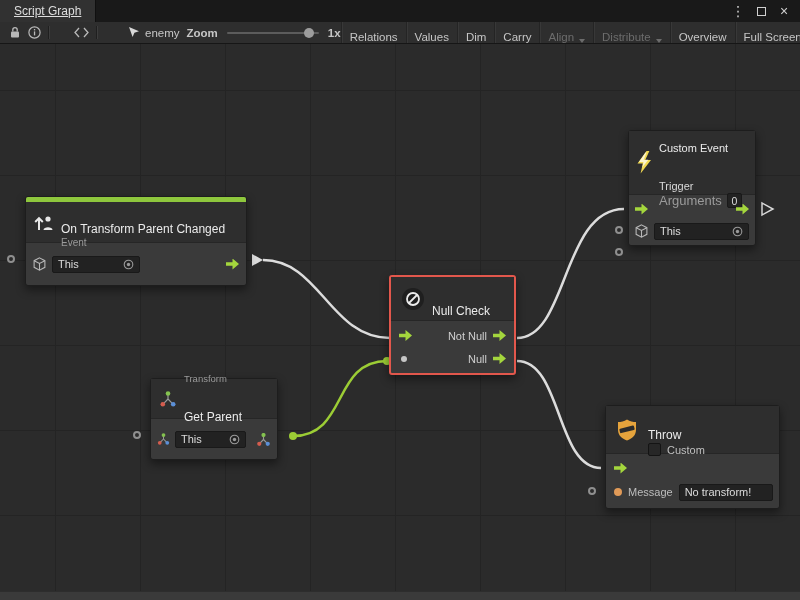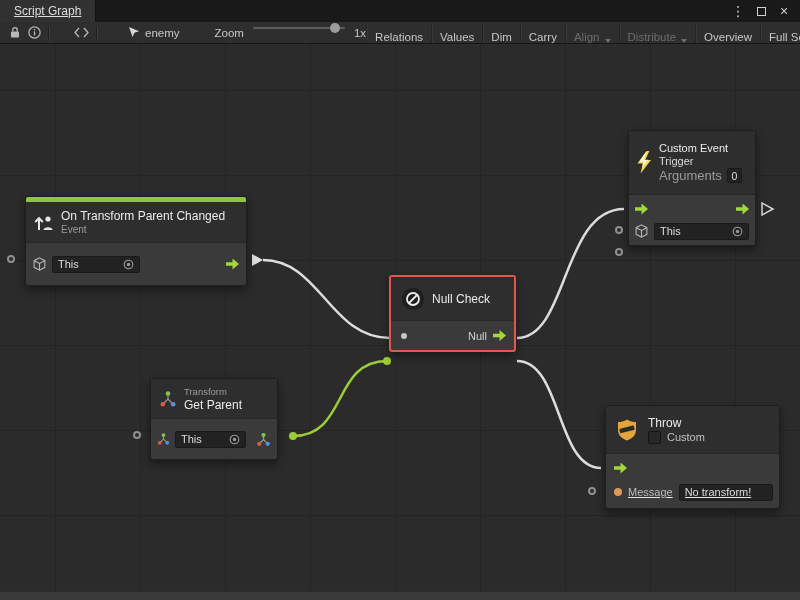--- a/index.html
+++ b/index.html
@@ -12,39 +12,39 @@
   .titlebar-controls{margin-left:auto;display:flex;align-items:center;gap:7px;padding-right:8px;}
   .tb-ctl{width:16px;height:16px;display:flex;align-items:center;justify-content:center;color:#cfcfcf;font-size:14px;line-height:1;}
   .maxbox{width:9px;height:9px;border:1.2px solid #cfcfcf;display:inline-block;}
 
   
   .toolbar{position:absolute;left:0;top:22px;width:800px;height:22px;background:#2e2e2e;border-bottom:1px solid #161616;display:flex;align-items:stretch;font-size:11.5px;color:#c6c6c6;}
   .tb-left{display:flex;align-items:center;gap:7px;padding-left:9px;}
   .vsep{width:1px;height:13px;background:#1f1f1f;box-shadow:1px 0 0 #3d3d3d;}
   .tb-ico{display:flex;align-items:center;}
   .graph-crumb{display:flex;align-items:center;gap:5px;margin-left:24px;}
-  .zoom-wrap{display:flex;align-items:flex-start;gap:9px;margin-left:28px;}
+  .zoom-wrap{display:flex;align-items:center;gap:9px;font-weight:bold;}
   .slider{width:92px;height:2px;background:#5c5c5c;border-radius:1px;position:relative;}
   .handle{position:absolute;right:5px;top:-4px;width:10px;height:10px;border-radius:50%;background:#9c9c9c;}
   .tb-buttons{margin-left:auto;display:flex;align-items:stretch;}
   .tb-btn{display:flex;align-items:flex-end;padding:0 8px;border-left:1px solid #242424;box-shadow:inset 1px 0 0 #383838;white-space:nowrap;}
   .tb-btn.disabled{color:#6c6c6c;}
   .caret{width:0;height:0;border-left:3.5px solid transparent;border-right:3.5px solid transparent;border-top:4px solid #6c6c6c;margin-left:5px;}
 
   
   .canvas{position:absolute;left:0;top:44px;width:800px;height:556px;background-color:#2b2b2b;
     background-image:linear-gradient(to right,#242424 1px,transparent 1px),linear-gradient(to bottom,#242424 1px,transparent 1px);
     background-size:85px 85px;background-position:55px 46px;overflow:hidden;}
   .wires{position:absolute;left:0;top:0;z-index:1;pointer-events:none;}
   .hscroll{position:absolute;left:0;bottom:0;width:100%;height:9px;background:#3a3a3a;border-top:1px solid #2d2d2d;z-index:3;}
 
   
   .node{position:absolute;z-index:2;background:#3a3a3a;border:1px solid #1d1d1d;border-radius:3px;box-shadow:0 4px 10px rgba(0,0,0,.45);color:#e4e4e4;}
   .node-header{background:#2e2e2e;display:flex;align-items:center;gap:7px;padding:16px 8px;border-bottom:1px solid #262626;}
-  .node-title{font-size:12px;color:#ebebeb;white-space:nowrap;}
+  .node-title{font-size:12px;color:#ebebeb;white-space:nowrap;margin-top:25px;}
   .node-subtitle{font-size:10px;color:#9b9b9b;}
   .node-category{font-size:9.5px;color:#9b9b9b;}
   .node-body{padding:3px 0;}
   .row{display:flex;align-items:center;gap:6px;padding:0 7px;}
   .spacer{flex:1;}
   .port-label{font-size:11px;color:#cfcfcf;white-space:nowrap;}
   .flow-arrow{flex-shrink:0;width:13px;height:11px;background:#a4d63d;clip-path:polygon(0 33%,50% 33%,50% 0,100% 50%,50% 100%,50% 67%,0 67%);}
   .dot{flex-shrink:0;border-radius:50%;}
   .dot.orange{width:8px;height:8px;background:#e09a58;}
   .dot.gray{width:6px;height:6px;background:#c6c6c6;margin:0 2px;}
@@ -77,21 +77,21 @@
   #node-customevent .node-header{height:64px;padding:5px 7px;}
   #node-customevent .row{height:22px;padding:0 6px;}
   #node-customevent input.txt{width:82px;}
   #node-customevent .field{flex:1;}
   #node-customevent .node-title{font-size:11px;}
 
   #node-throw{left:605px;top:361px;width:175px;}
   #node-throw .node-header{height:48px;padding:5px 9px;gap:9px;}
   #node-throw .row{padding:0 8px;}
   #node-throw .row.r1{height:22px;}
-  #node-throw .row.r2{height:26px;text-decoration:underline;}
+  #node-throw .row.r2{height:26px;}
   #node-throw input.txt{width:94px;}
 </style>
 </head>
 <body>
 
 <div class="window">
 
   <div class="titlebar">
     <div class="tab">
       <span>Script Graph</span>
@@ -232,20 +232,26 @@
           <svg width="24" height="24" viewBox="0 0 24 24">
               <circle cx="12" cy="12" r="11" fill="#1f1f1f"></circle>
               <circle cx="12" cy="12" r="6" fill="none" stroke="#ececec" stroke-width="1.8"></circle>
               <path d="M7.5 16.5l9-9" stroke="#ececec" stroke-width="1.8"></path>
             </svg>
         </span>
         <span class="node-title">Null Check</span>
       </div>
       <div class="node-body">
         <div class="row">
+          <span class="flow-arrow"></span>
+          <span class="spacer"></span>
+          <span class="port-label">Not Null</span>
+          <span class="flow-arrow"></span>
+        </div>
+        <div class="row">
           <span class="dot gray"></span>
           <span class="spacer"></span>
           <span class="port-label">Null</span>
           <span class="flow-arrow"></span>
         </div>
       </div>
     </div>
 
     <div class="node" id="node-getparent">
       <div class="node-header">

